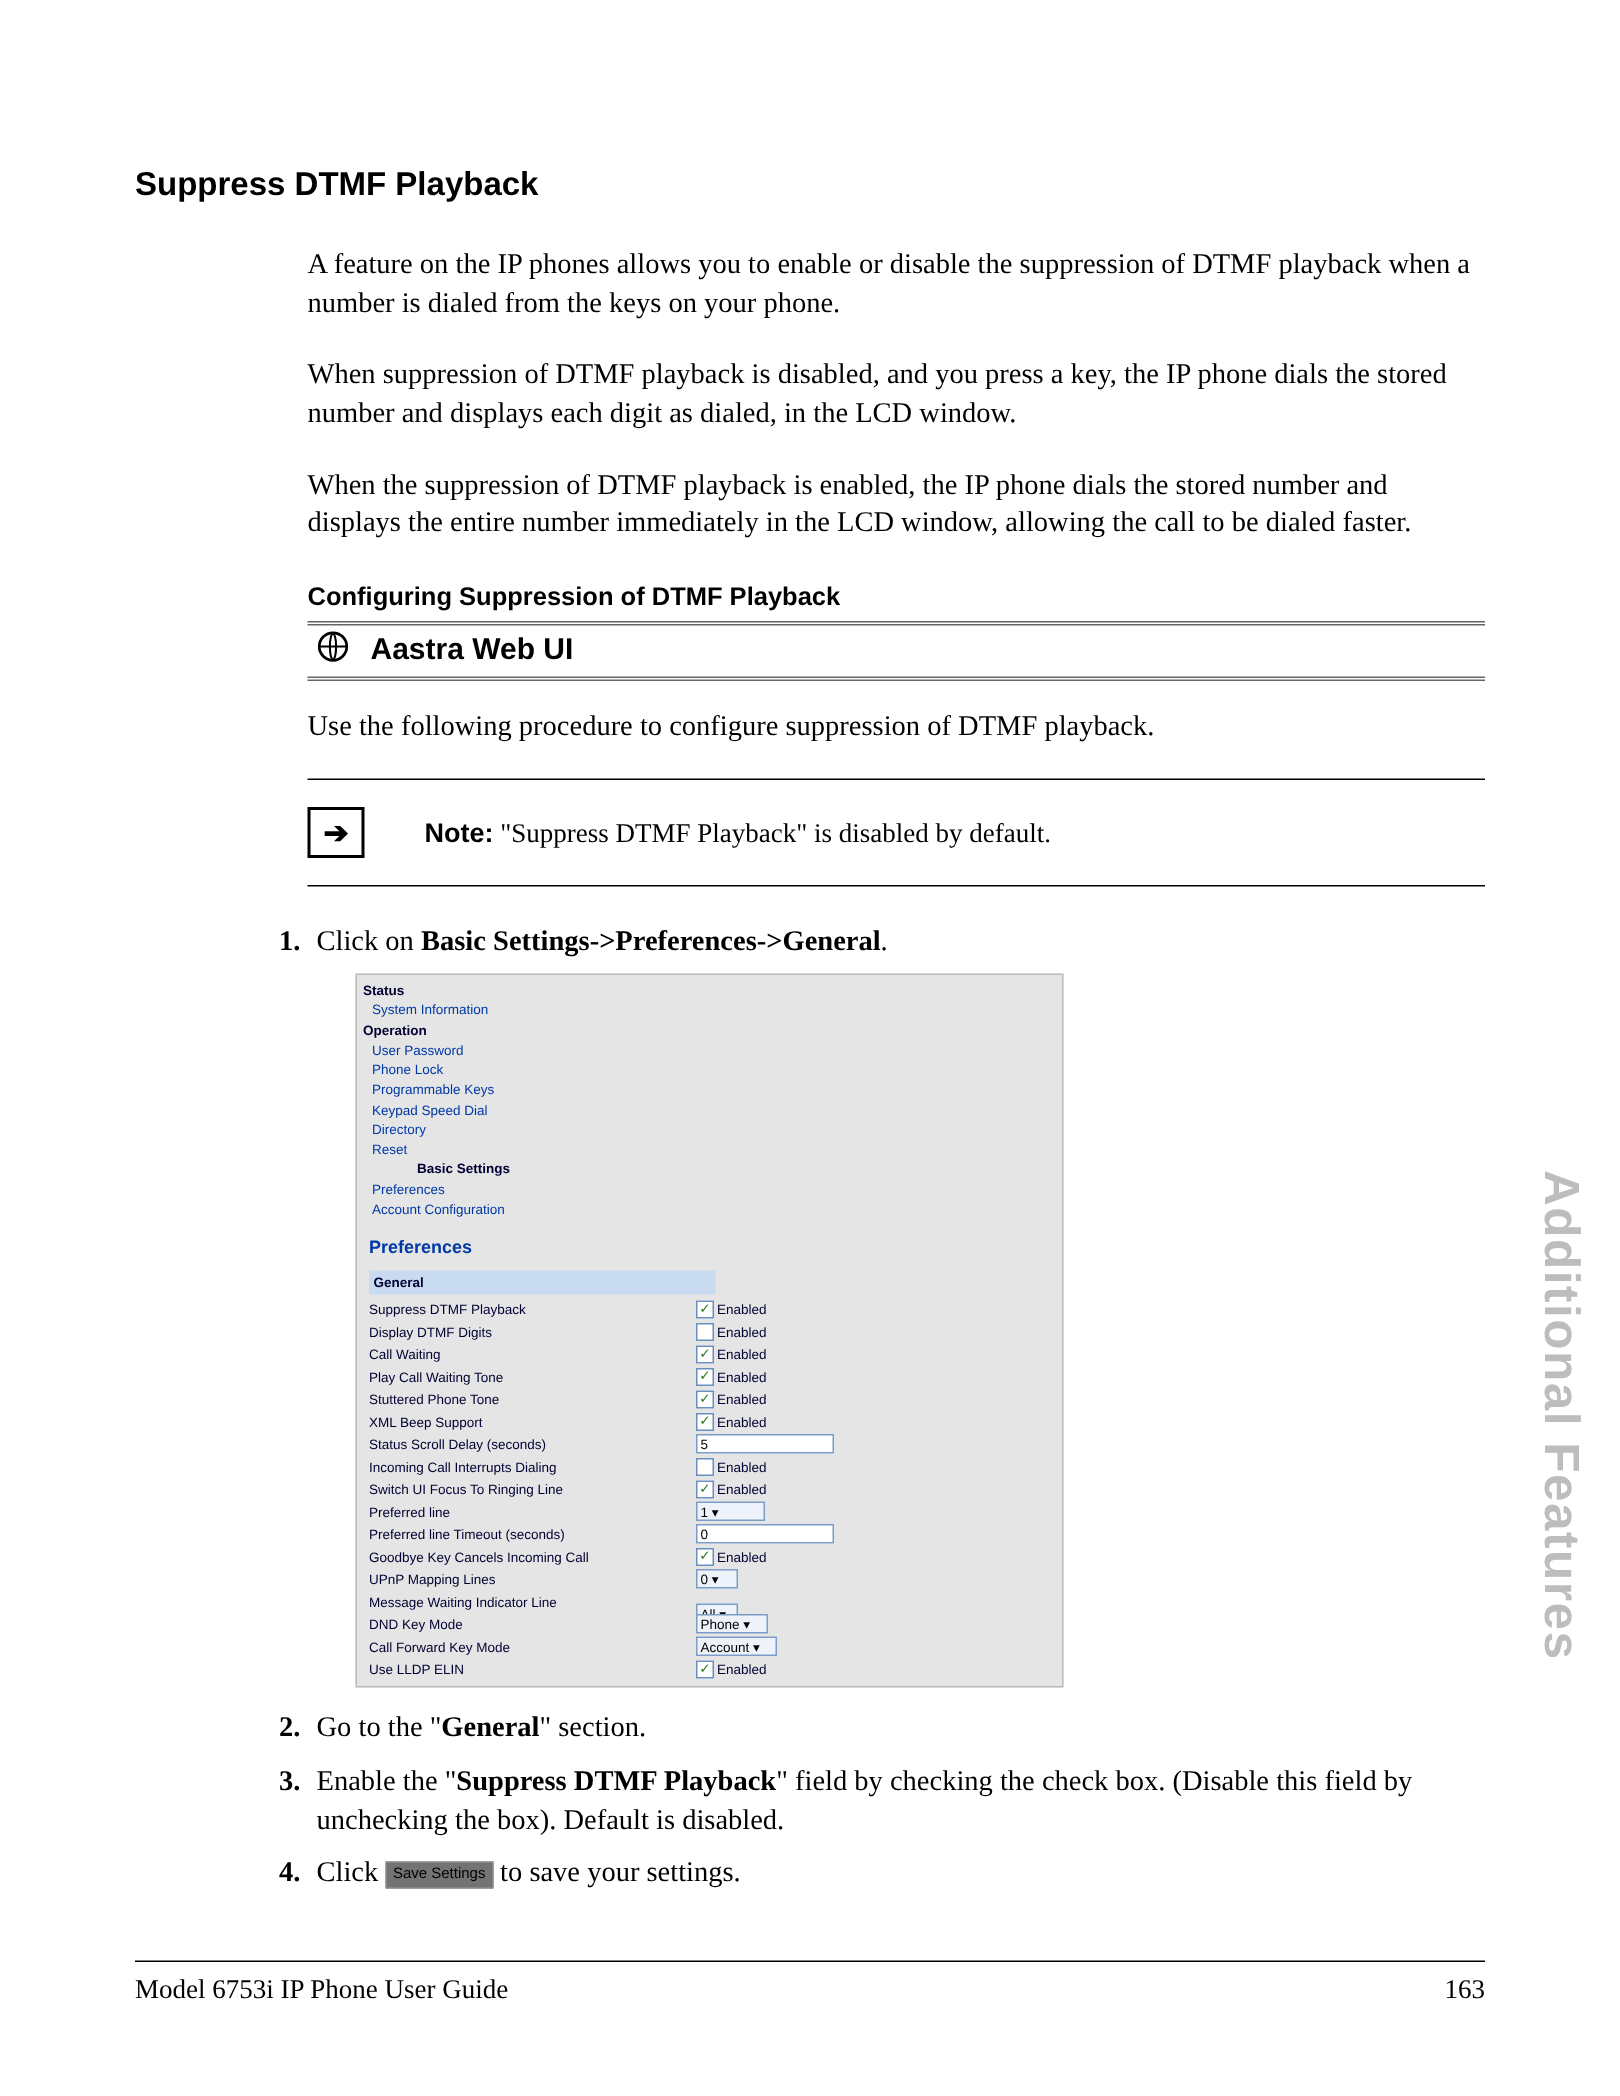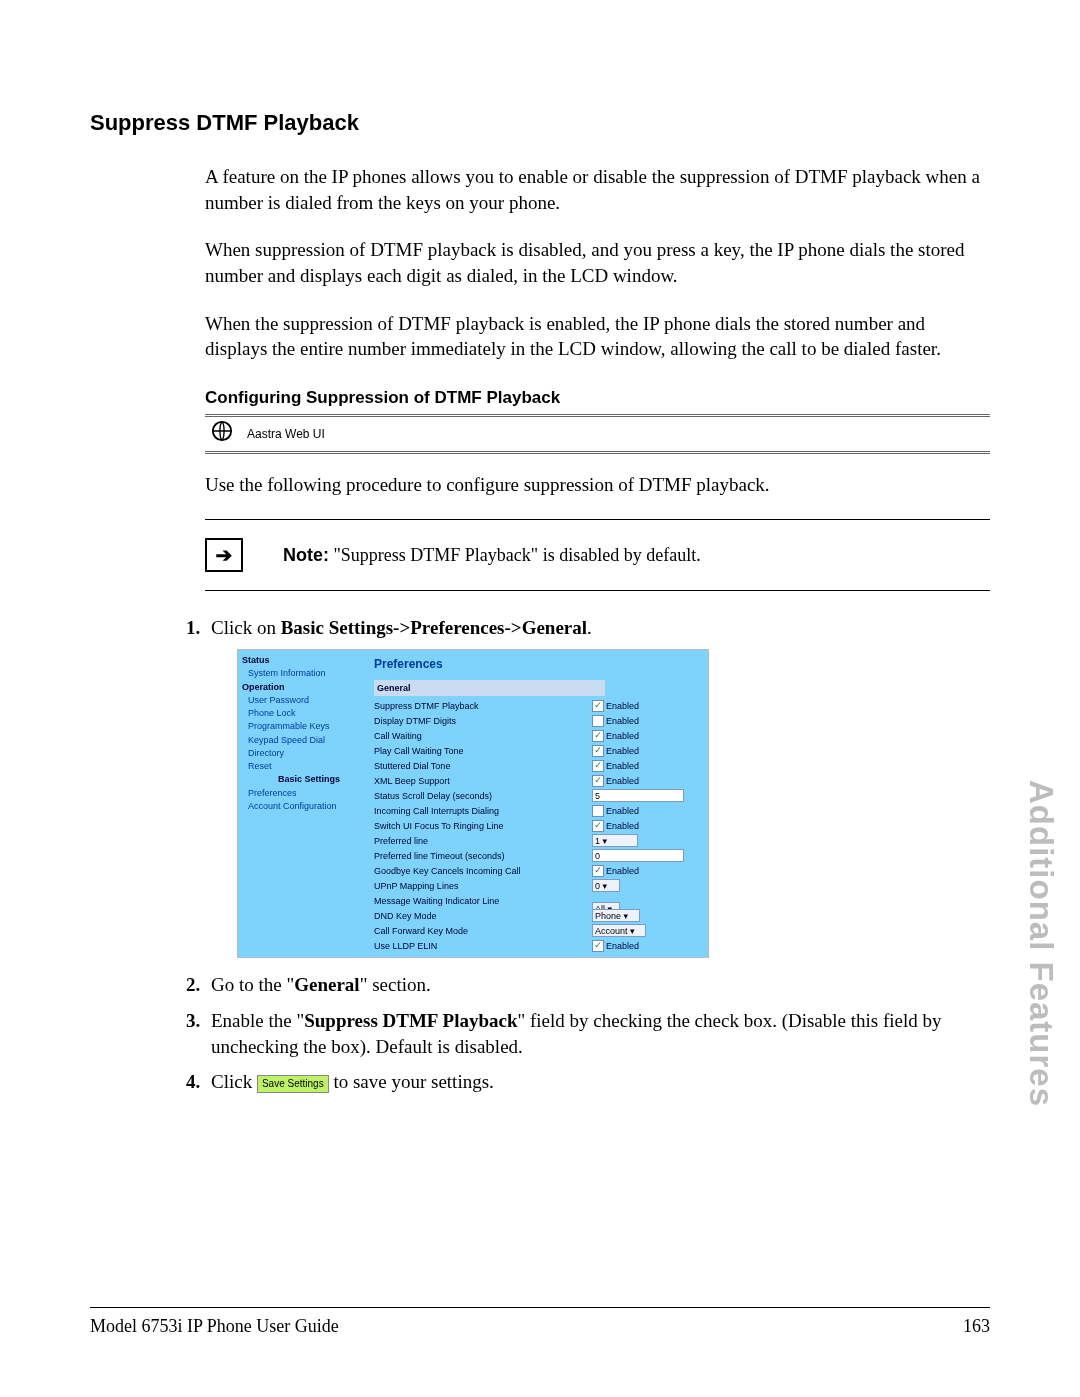--- a/index.html
+++ b/index.html
@@ -46,22 +46,22 @@
     align-items: center;
     padding: 4px 0;
   }
   .globe-icon {
     font-size: 20px;
     margin: 0 14px 0 6px;
     font-family: Arial, sans-serif;
   }
   .aastra-label {
     font-family: Arial, Helvetica, sans-serif;
-    font-weight: normal;
-    font-size: 12px;
+    font-weight: bold;
+    font-size: 20px;
   }
   .note-block {
     margin-left: 115px;
     border-top: 1px solid #000;
     border-bottom: 1px solid #000;
     padding: 18px 0 18px 0;
     display: flex;
     align-items: center;
     gap: 40px;
     margin-top: 18px;
@@ -94,25 +94,26 @@
     padding-left: 6px;
     line-height: 1.35;
   }
   ol.steps li::marker {
     font-weight: bold;
   }
   .screenshot {
     margin: 8px 0 14px 26px;
     border: 1px solid #bbb;
     width: 470px;
-    background: #7dd3fc;
+    background: #e5e5e5;
     font-family: Arial, Helvetica, sans-serif;
     font-size: 9px;
     color: #0039a6;
     display: flex;
+    flex-direction: column;
   }
   .ss-sidebar {
     width: 120px;
     padding: 4px 4px;
     border-right: 0;
   }
   .ss-sidebar .h { font-weight: bold; color: #003; }
   .ss-sidebar div { padding: 1px 0 1px 6px; line-height: 1.25; }
   .ss-main {
     flex: 1;
@@ -170,21 +171,21 @@
     border: 1px solid #7a9cc6;
     background: #eef3fb;
     height: 11px;
     padding: 0 2px;
     font-size: 9px;
     color: #000;
   }
   .save-btn-inline {
     display: inline-block;
     border: 1px solid #888;
-    background: #bef264;
+    background: #737373;
     font-family: Arial, sans-serif;
     font-size: 10px;
     padding: 1px 4px;
     vertical-align: middle;
     color: #000;
   }
   .side-tab {
     position: absolute;
     right: 20px;
     top: 780px;
@@ -274,21 +275,21 @@
             </div>
           <div class="ss-row">
               <span class="lbl">Call Waiting</span>
               <span class="ctrl"><span class="ss-chk">✓</span><span>Enabled</span></span>
             </div>
           <div class="ss-row">
               <span class="lbl">Play Call Waiting Tone</span>
               <span class="ctrl"><span class="ss-chk">✓</span><span>Enabled</span></span>
             </div>
           <div class="ss-row">
-              <span class="lbl">Stuttered Dial Tone</span>
+              <span class="lbl">Stuttered Phone Tone</span>
               <span class="ctrl"><span class="ss-chk">✓</span><span>Enabled</span></span>
             </div>
           <div class="ss-row">
               <span class="lbl">XML Beep Support</span>
               <span class="ctrl"><span class="ss-chk">✓</span><span>Enabled</span></span>
             </div>
           <div class="ss-row">
               <span class="lbl">Status Scroll Delay (seconds)</span>
               <span class="ctrl"><span class="ss-input">5</span></span>
             </div>

